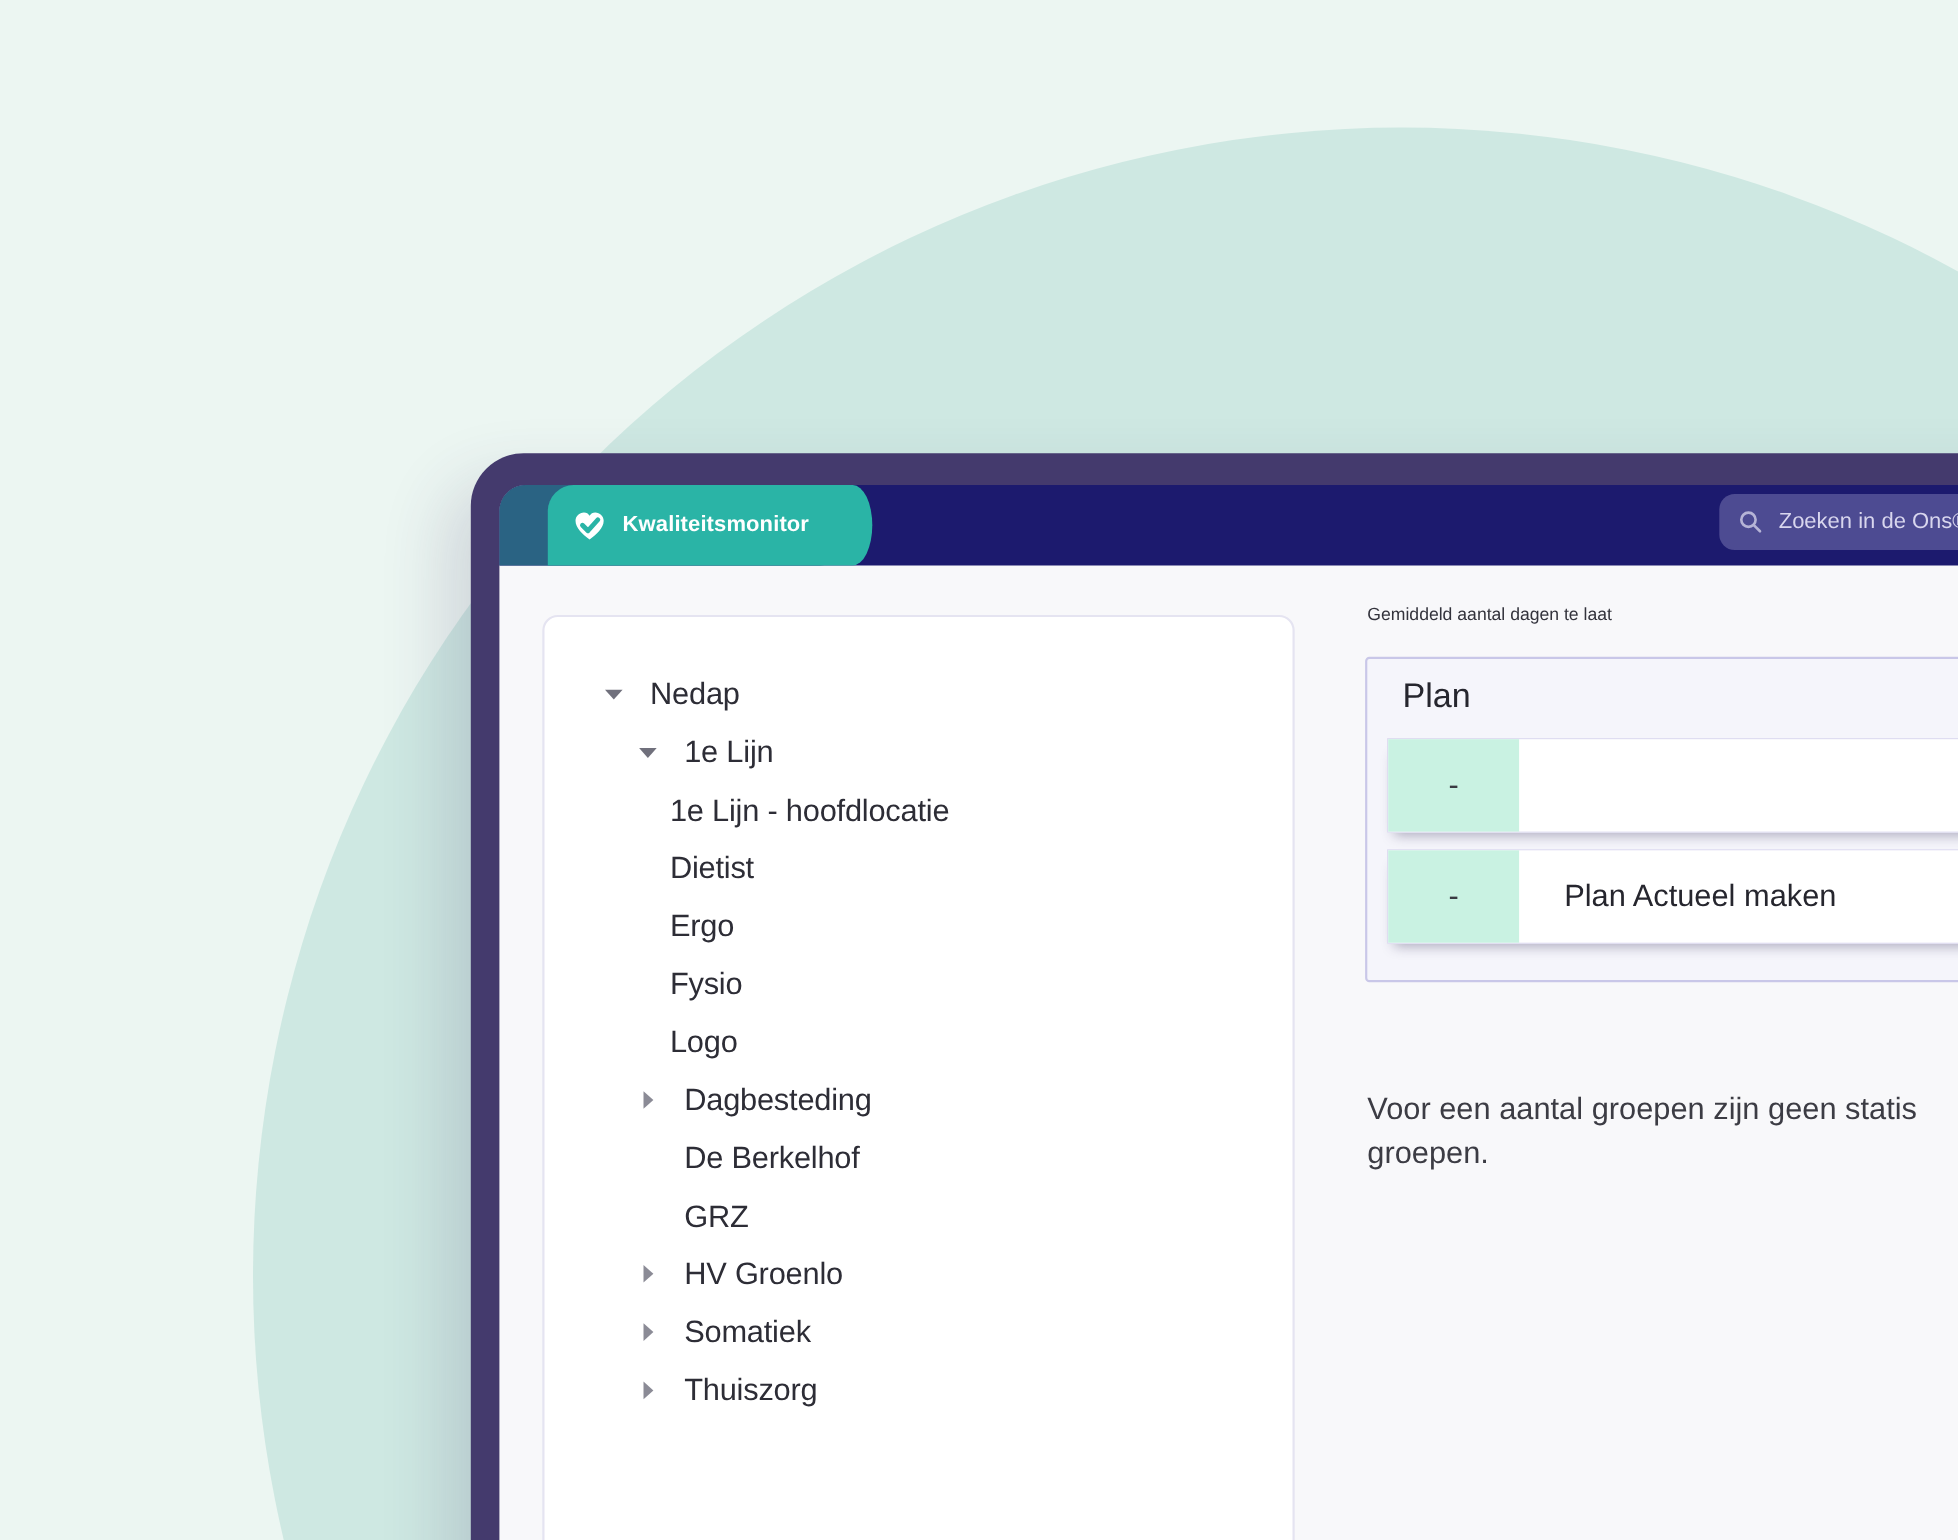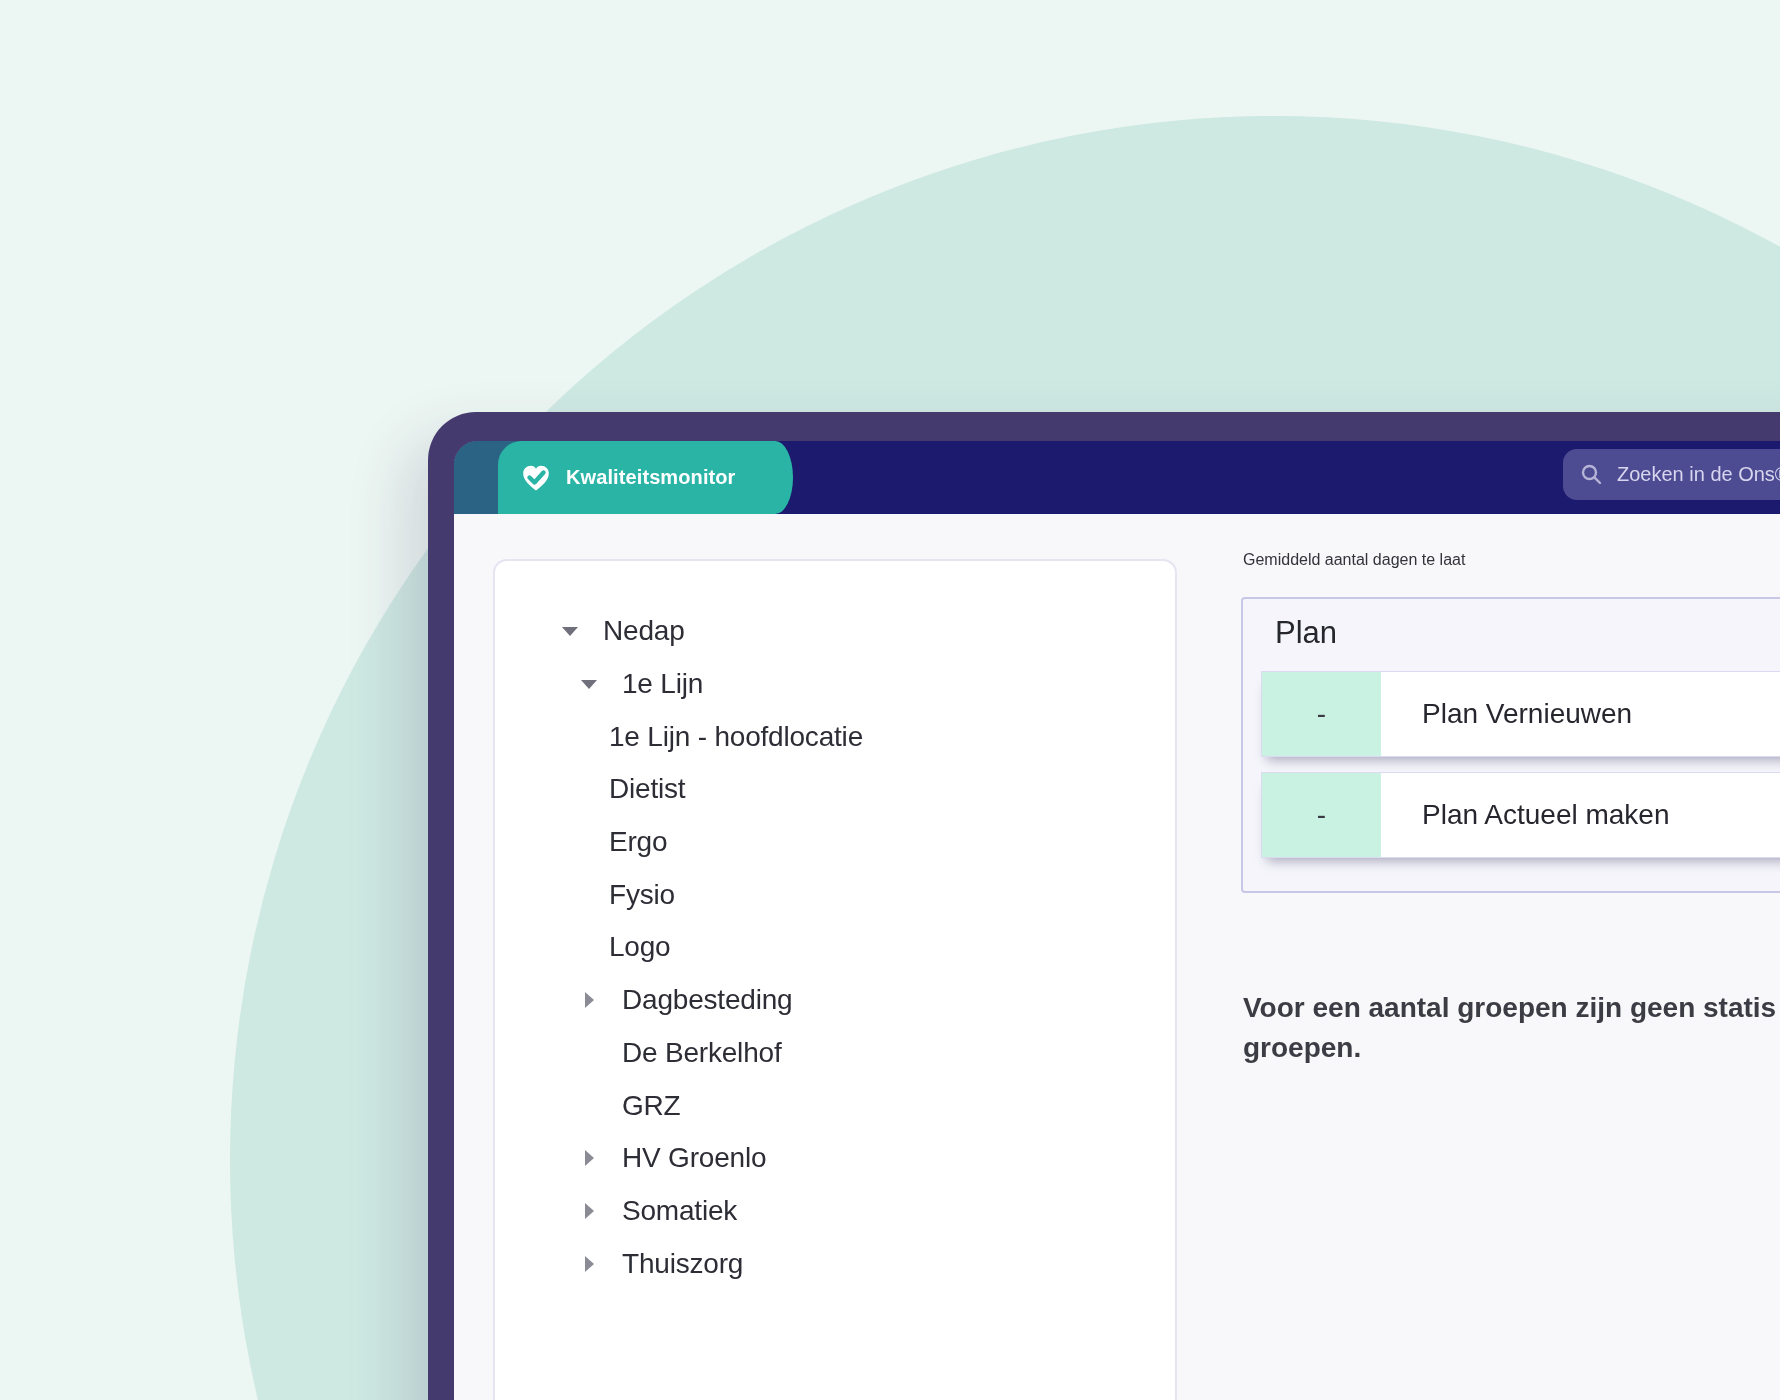--- a/index.html
+++ b/index.html
@@ -32,21 +32,21 @@
   .search-text{color:#d8d6ee;font-size:20px;margin-left:13px;white-space:nowrap;}
 
   
   .tree-panel{position:absolute;left:39px;top:118px;width:684px;height:940px;background:#ffffff;
     border:2px solid #e5e4f1;border-radius:14px;box-sizing:border-box;padding-top:44px;}
   .tree-row{position:relative;height:52.7px;display:flex;align-items:center;
     font-size:28px;color:#2d2d36;letter-spacing:-0.2px;cursor:default;}
   .tree-row .well{width:34px;height:100%;display:flex;align-items:center;justify-content:center;
     flex:0 0 auto;}
   .tree-row .label{margin-left:16px;position:relative;z-index:1;white-space:nowrap;}
-  .lvl1{padding-left:58px;}
+  .lvl1{padding-left:46px;}
   .lvl2{padding-left:77px;}
   .lvl3{padding-left:64px;}
   .tri-down{width:0;height:0;border-left:8px solid transparent;border-right:8px solid transparent;
     border-top:9px solid #70707c;}
   .tri-right{width:0;height:0;border-top:8px solid transparent;border-bottom:8px solid transparent;
     border-left:9px solid #8b8b96;}
   .hl{position:absolute;left:116px;right:39px;top:1px;bottom:1px;background:#e5e2fb;
     border-radius:10px;}
 
   
@@ -58,21 +58,21 @@
   .plan-row{position:absolute;left:18px;width:690px;height:86px;background:#ffffff;
     border:1px solid #dcdaf0;box-sizing:border-box;display:flex;align-items:stretch;
     box-shadow:0 9px 11px -6px rgba(55,50,90,0.40);}
   .plan-row.r0{top:72px;}
   .plan-row.r1{top:173px;}
   .plan-value{width:119px;flex:0 0 auto;background:#c9f2e2;display:flex;align-items:center;
     justify-content:center;font-size:28px;color:#3a3a42;}
   .plan-label{display:flex;align-items:center;padding-left:41px;font-size:28px;color:#26262e;
     white-space:nowrap;}
   .note{position:absolute;left:789px;top:547px;font-size:28px;line-height:40px;color:#3c3c44;
-    white-space:nowrap;font-weight:bold;}
+    white-space:nowrap;}
 </style>
 </head>
 <body>
 
 <div class="bg-circle"></div>
 
 <div class="window">
   <div class="window-inner">
 
     <div class="app-header">
@@ -159,21 +159,20 @@
           <span class="label">Thuiszorg</span>
         </div>
       </div>
 
     <div class="stats-heading">Gemiddeld aantal dagen te laat</div>
 
     <div class="stats-card">
       <div class="card-title">Plan</div>
       <div class="plan-row r0">
         <div class="plan-value">-</div>
-        <div class="plan-label">Plan Vernieuwen</div>
       </div>
       <div class="plan-row r1">
         <div class="plan-value">-</div>
         <div class="plan-label">Plan Actueel maken</div>
       </div>
     </div>
 
     <div class="note">
       <div>Voor een aantal groepen zijn geen statis</div>
       <div>groepen.</div>

